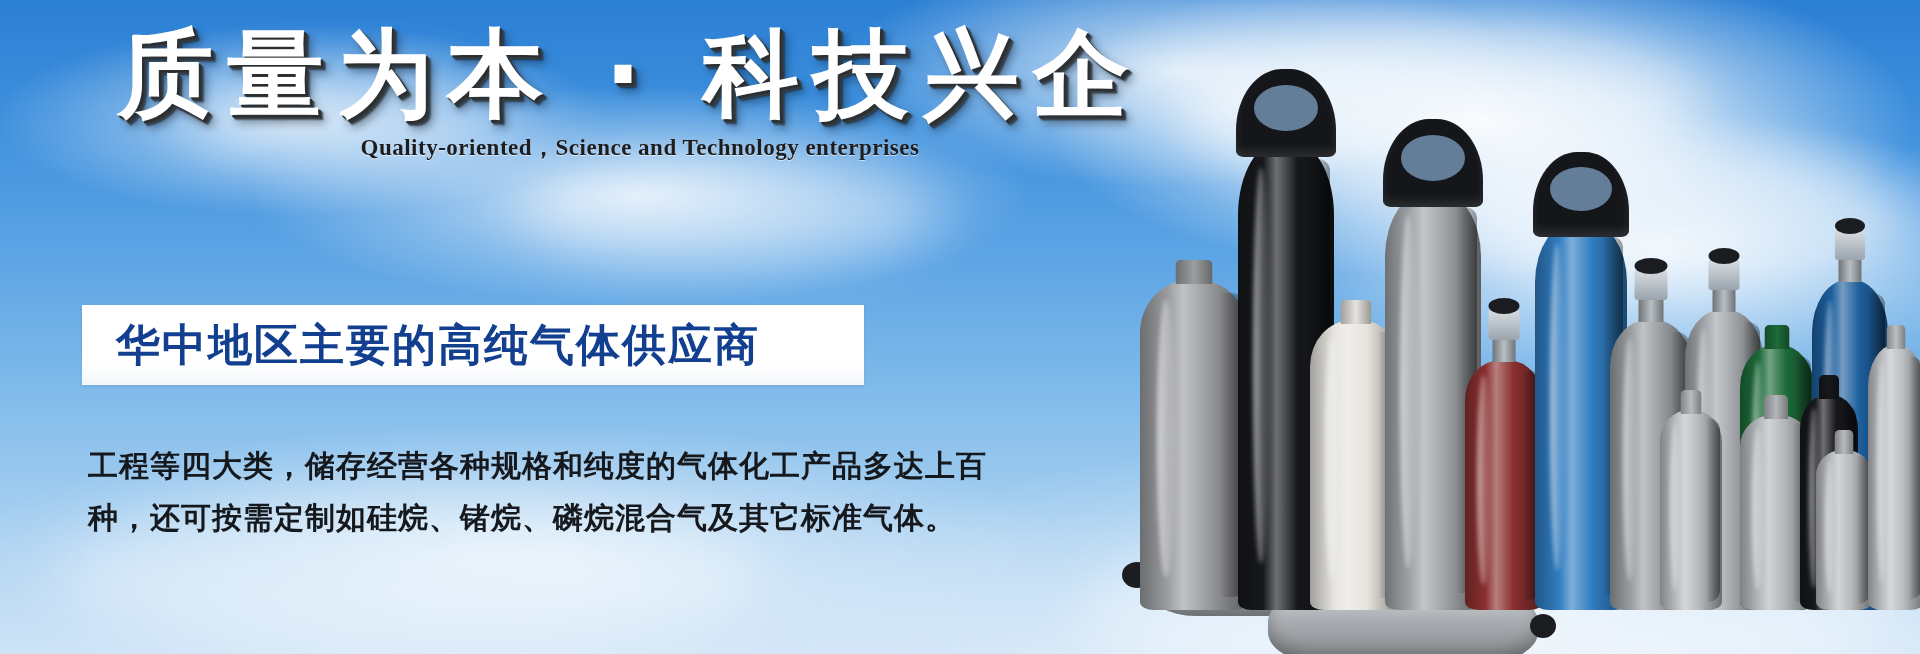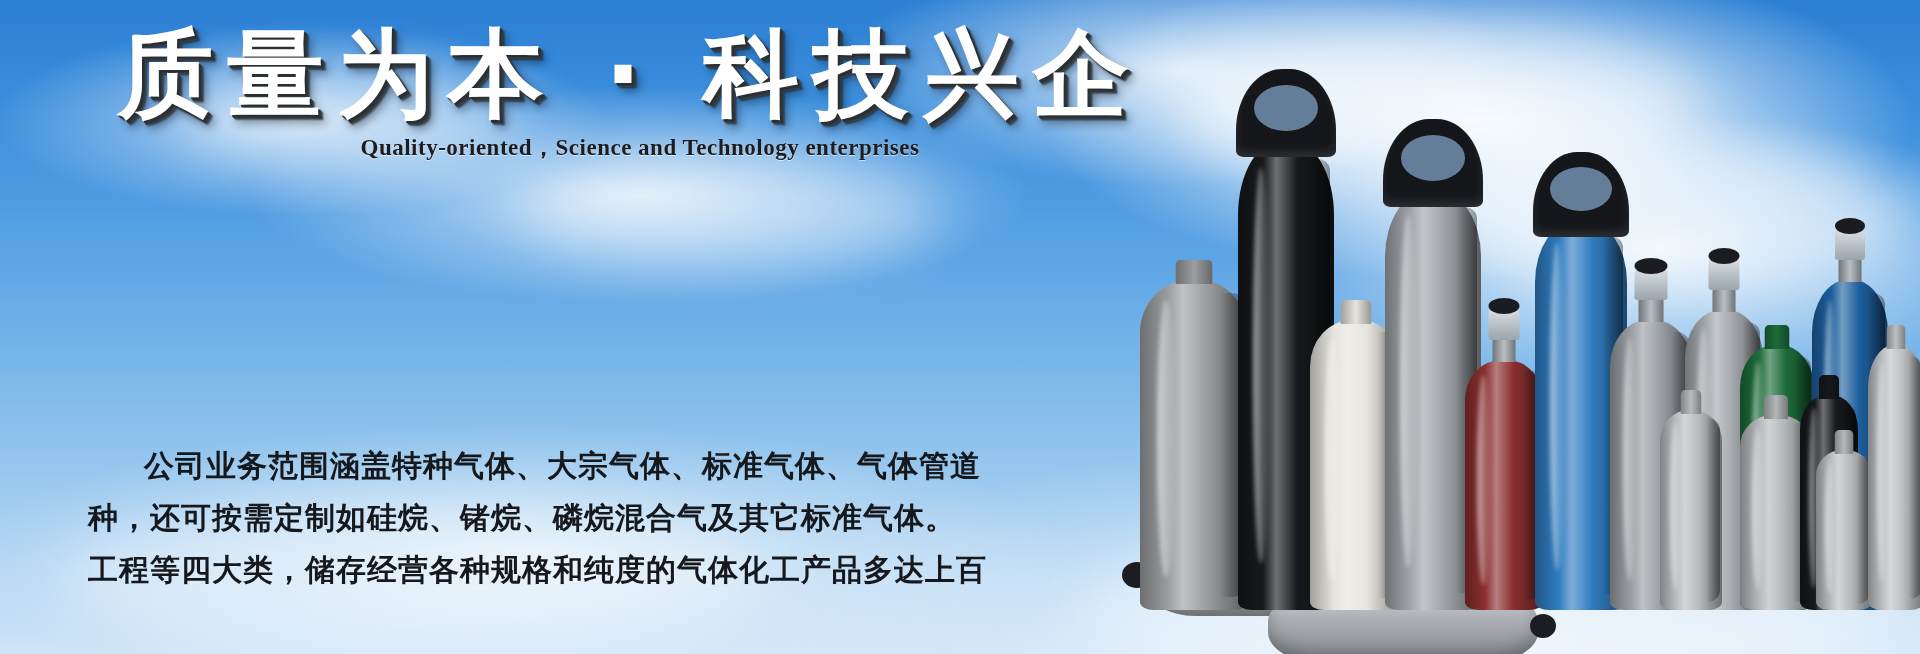--- a/index.html
+++ b/index.html
@@ -132,25 +132,27 @@
   <div class="cloud" style="left:1080px;top:520px;width:820px;height:180px;opacity:.30;"></div>
 
   <div class="headline-wrap">
     <div class="headline">质量为本 · 科技兴企</div>
   </div>
 
   <div class="subtitle-wrap">
     <div class="subtitle">Quality-oriented，Science and Technology enterprises</div>
   </div>
 
+  <div class="tagline-box">
+    <div class="tagline">华中地区主要的高纯气体供应商</div>
+  </div>
 
   <div class="para">
-    <div class="pline first">公司业务范围涵盖特种气体、大宗气体、标准气体、气体管道</div>
+    <div class="pline">工程等四大类，储存经营各种规格和纯度的气体化工产品多达上百</div>
     <div class="pline">种，还可按需定制如硅烷、锗烷、磷烷混合气及其它标准气体。</div>
-    <div class="pline">工程等四大类，储存经营各种规格和纯度的气体化工产品多达上百</div>
   </div>
 
   <div class="cylinders" id="cyl-root">
 
     <div class="lying" style="left:6px;bottom:38px;width:300px;height:84px;
                 background:linear-gradient(180deg,#d5d8da 0%,#b2b6b9 40%,#8e9296 100%);
                 box-shadow:inset 0 -10px 18px rgba(0,0,0,.25);"></div>
     <div style="position:absolute;left:-18px;bottom:66px;width:30px;height:26px;background:#1b1d21;border-radius:50%;"></div>
     <div class="lying" style="left:128px;bottom:-8px;width:270px;height:70px;
                 background:linear-gradient(180deg,#cdd1d4 0%,#a9adb1 42%,#85898d 100%);

